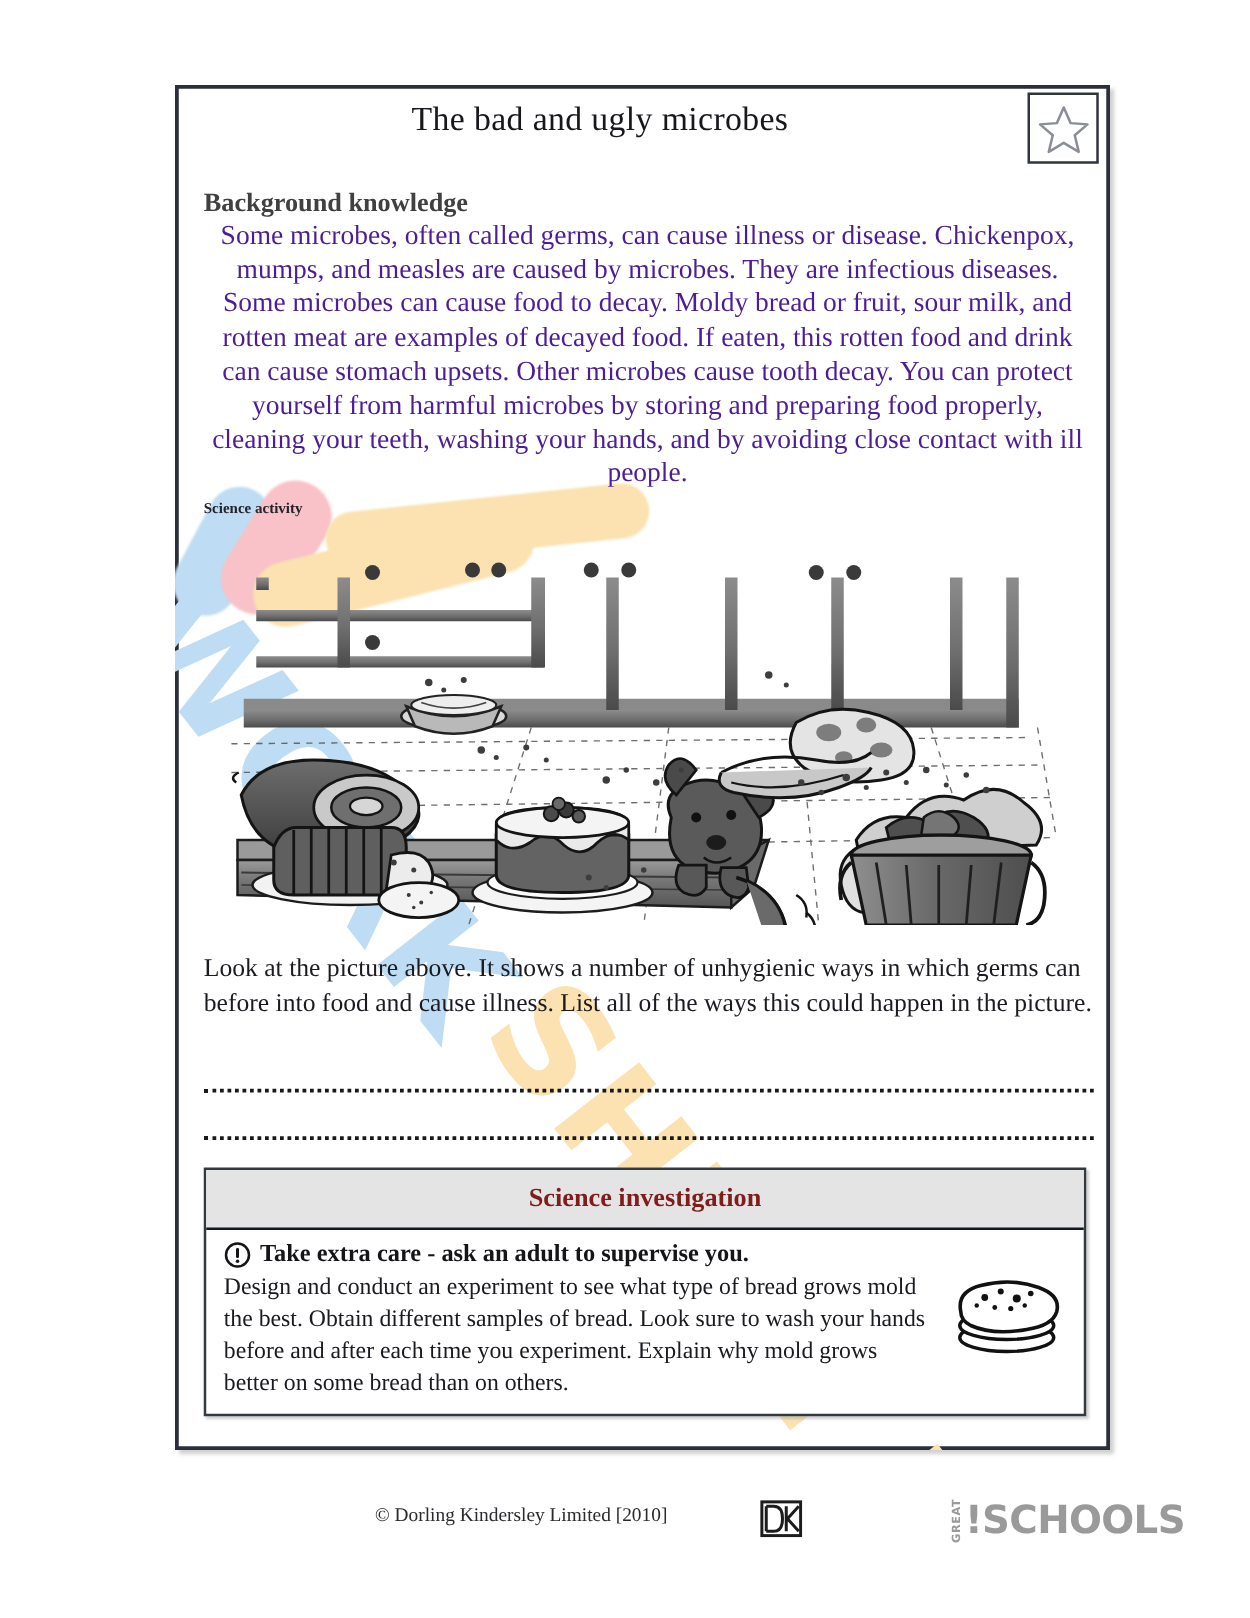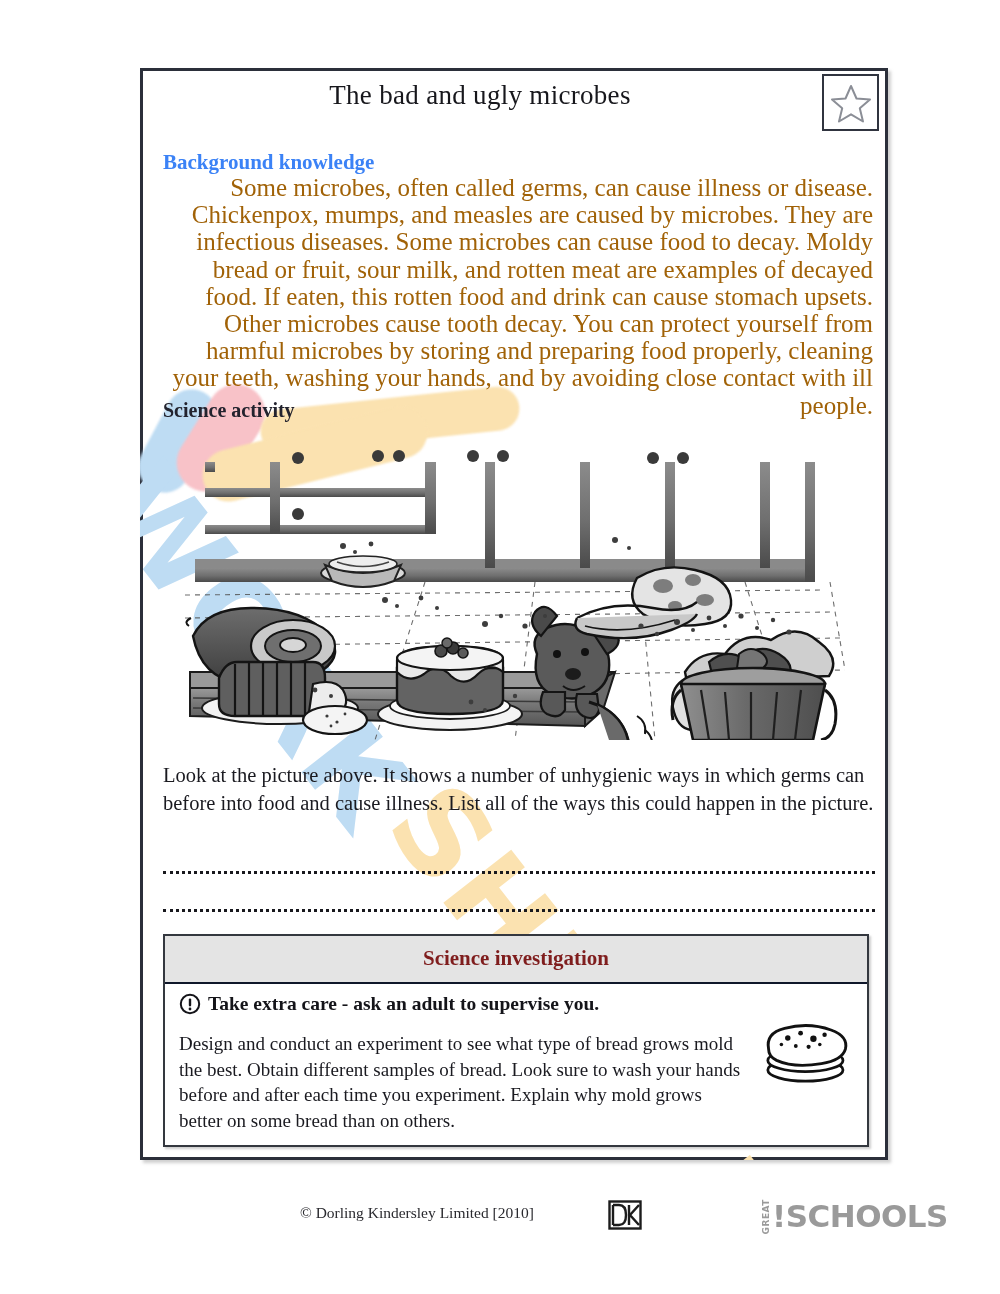--- a/index.html
+++ b/index.html
@@ -127,42 +127,42 @@
     display: flex;
     align-items: center;
     justify-content: center;
   }
   #star-box svg { display: block; }
 
   
   .section-heading {
     font-family: "Liberation Serif", serif;
     font-weight: bold;
-    color: #3b82f6;
+    color: #404040;
   }
   #bg-heading {
     position: absolute;
     left: 23px; top: 82px;
     font-size: 21px;
   }
   #bg-paragraph {
     position: absolute;
     left: 23px; top: 106px;
     width: 710px;
-    font-size: 25px;
+    font-size: 22px;
     line-height: 27.2px;
-    color: #a16207;
-    text-align: right;
+    color: #4c1d95;
+    text-align: center;
   }
 
   
   #activity-heading {
     position: absolute;
     left: 23px; top: 331px;
-    font-size: 20px;
+    font-size: 12px;
     color: #23232e;
   }
 
   
   #illustration {
     position: absolute;
     left: 45px;
     top: 372px;
     width: 660px;
     height: 300px;
@@ -217,21 +217,21 @@
     min-height: 118px;
     box-sizing: border-box;
   }
   #care-line {
     display: flex;
     align-items: center;
     gap: 7px;
     font-size: 19.5px;
     font-weight: bold;
     color: #141419;
-    margin-bottom: 16px;
+    margin-bottom: 2px;
   }
   #warning-icon { flex: 0 0 auto; }
   #investigation-text {
     font-size: 19px;
     line-height: 25.5px;
     color: #1a1a20;
     width: 570px;
   }
   #bread-icon {
     position: absolute;

